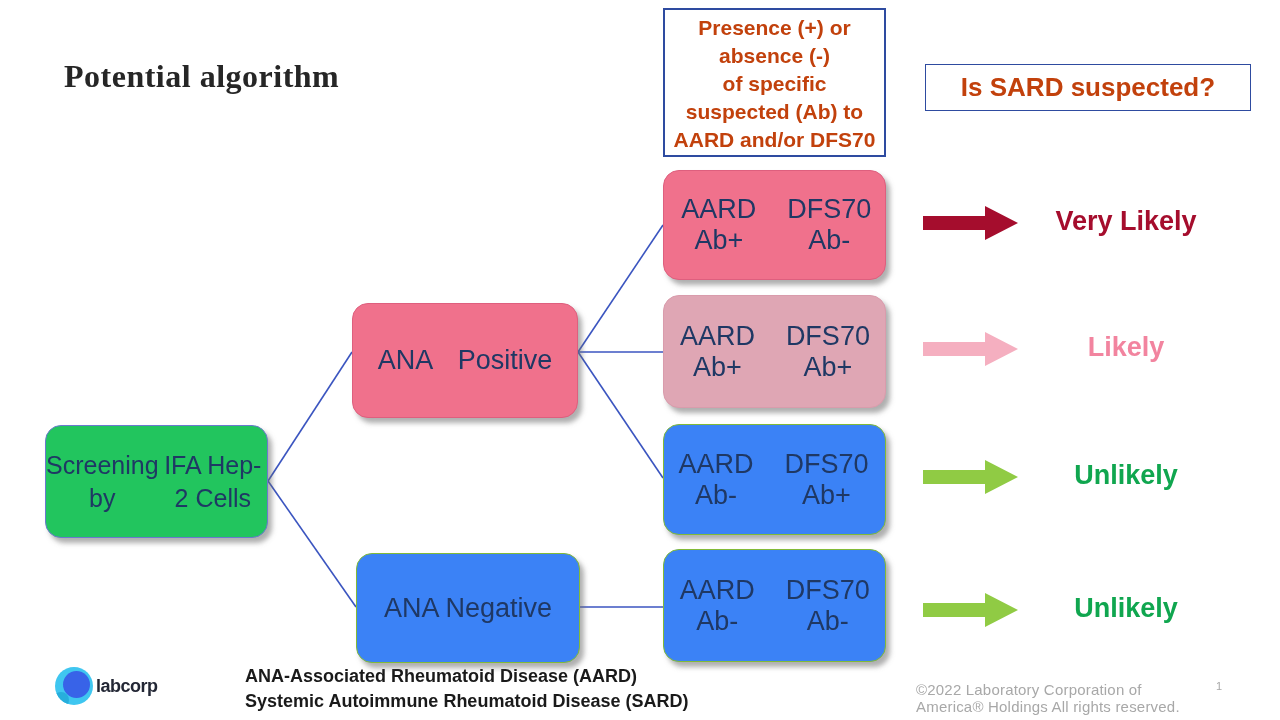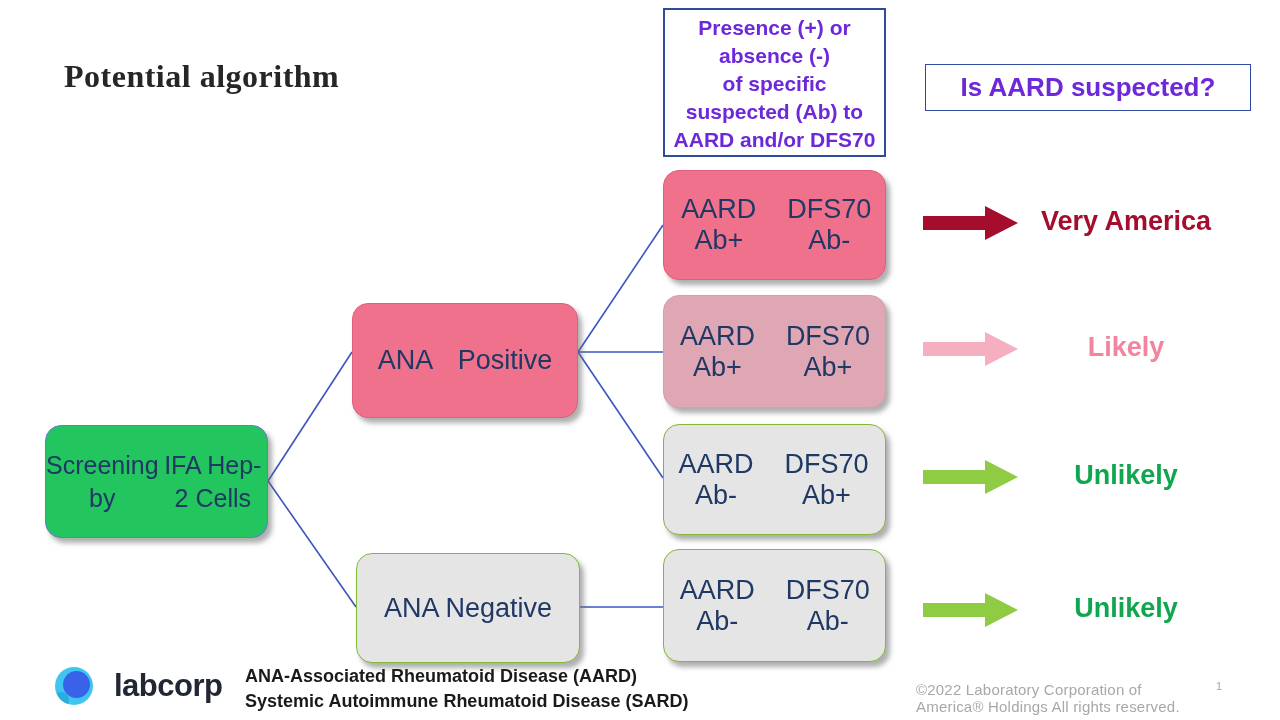--- a/index.html
+++ b/index.html
@@ -24,21 +24,21 @@
   }
 
   
   #connectors { left: 0; top: 0; width: 1280px; height: 720px; z-index: 1; }
   #connectors line { stroke: #3B55C0; stroke-width: 1.6; }
 
   
   .note-box {
     border: 2px solid #2E4BA0;
     background: #ffffff;
-    color: #6d28d9;
+    color: #c2410c;
     font-weight: bold;
     text-align: center;
     z-index: 2;
   }
   .header-note {
     left: 663px; top: 8px; width: 223px; height: 149px;
     font-size: 21px; line-height: 28px;
     padding-top: 4px;
   }
   .question-box {
@@ -61,21 +61,21 @@
   }
   .box-root {
     left: 45px; top: 425px; width: 223px; height: 113px;
     background: #22c55e;
     border: 1.5px solid #6B79CF;
     font-size: 25px; line-height: 33px;
     justify-content: center;
   }
   .box-pink     { background: #F0718C; border: 1.5px solid #DE5F7E; }
   .box-lightpink{ background: #DFA6B4; border: 1.5px solid #D99CAC; }
-  .box-green    { background: #e5e5e5; border: 1.5px solid #82BA37; }
+  .box-green    { background: #3b82f6; border: 1.5px solid #82BA37; }
 
   .box-ana-positive { left: 352px; top: 295px; width: 226px; height: 115px; margin-top: 8px; }
   .box-ana-negative { left: 356px; top: 553px; width: 224px; height: 110px; justify-content: center; }
   .box-out-1 { left: 663px; top: 170px; width: 223px; height: 110px; }
   .box-out-2 { left: 663px; top: 295px; width: 223px; height: 113px; }
   .box-out-3 { left: 663px; top: 424px; width: 223px; height: 111px; }
   .box-out-4 { left: 663px; top: 549px; width: 223px; height: 113px; }
 
   
   .arrow { left: 923px; width: 96px; height: 36px; z-index: 2; }
@@ -103,21 +103,21 @@
   }
   .logo-mark .inner {
     position: absolute; width: 27px; height: 27px; border-radius: 50%;
     background: #3863E8; right: 3px; top: 4px;
   }
   .logo-mark .teal {
     position: absolute; width: 16px; height: 16px; border-radius: 50%;
     background: #27AEDC; left: -2px; bottom: -3px;
   }
   .logo-text {
-    margin-left: 21px; font-size: 31px; font-weight: bold; color: #232735;
+    margin-left: 3px; font-size: 18px; font-weight: bold; color: #232735;
     letter-spacing: -0.5px;
   }
   .footnotes { left: 245px; top: 664px; font-weight: bold; color: #1a1a1a; font-size: 18px; line-height: 25px; }
   .copyright { left: 916px; top: 681px; width: 270px; font-size: 15px; color: #A8A8A8; letter-spacing: 0.2px; }
   .page-number { left: 1216px; top: 680px; font-size: 11px; color: #A8A8A8; }
 </style>
 </head>
 <body>
 
 <div id="slide">
@@ -135,21 +135,21 @@
 
   <div class="abs note-box header-note">
     <div>Presence (+) or</div>
     <div>absence (-)</div>
     <div>of specific</div>
     <div>suspected (Ab) to</div>
     <div>AARD and/or DFS70</div>
   </div>
 
   <div class="abs note-box question-box">
-    <span>Is AARD suspected?</span>
+    <span>Is SARD suspected?</span>
   </div>
 
   <div class="abs flow-box box-root">
     <div>Screening by</div>
     <div>IFA Hep-2 Cells</div>
   </div>
 
   <div class="abs flow-box box-pink box-ana-positive">
     <div>ANA</div>
     <div>Positive</div>
@@ -181,21 +181,21 @@
   <svg class="abs arrow arrow-2 arrow-pink" viewBox="0 0 96 36">
     <polygon points="0,11 62,11 62,1 95,18 62,35 62,25 0,25"></polygon>
   </svg>
   <svg class="abs arrow arrow-3 arrow-green" viewBox="0 0 96 36">
     <polygon points="0,11 62,11 62,1 95,18 62,35 62,25 0,25"></polygon>
   </svg>
   <svg class="abs arrow arrow-4 arrow-green" viewBox="0 0 96 36">
     <polygon points="0,11 62,11 62,1 95,18 62,35 62,25 0,25"></polygon>
   </svg>
 
-  <div class="abs likelihood lk-1">Very America</div>
+  <div class="abs likelihood lk-1">Very Likely</div>
   <div class="abs likelihood lk-2">Likely</div>
   <div class="abs likelihood lk-3">Unlikely</div>
   <div class="abs likelihood lk-4">Unlikely</div>
 
   <div class="abs logo">
     <div class="logo-mark">
       <div class="teal"></div>
       <div class="inner"></div>
     </div>
     <div class="logo-text">labcorp</div>

